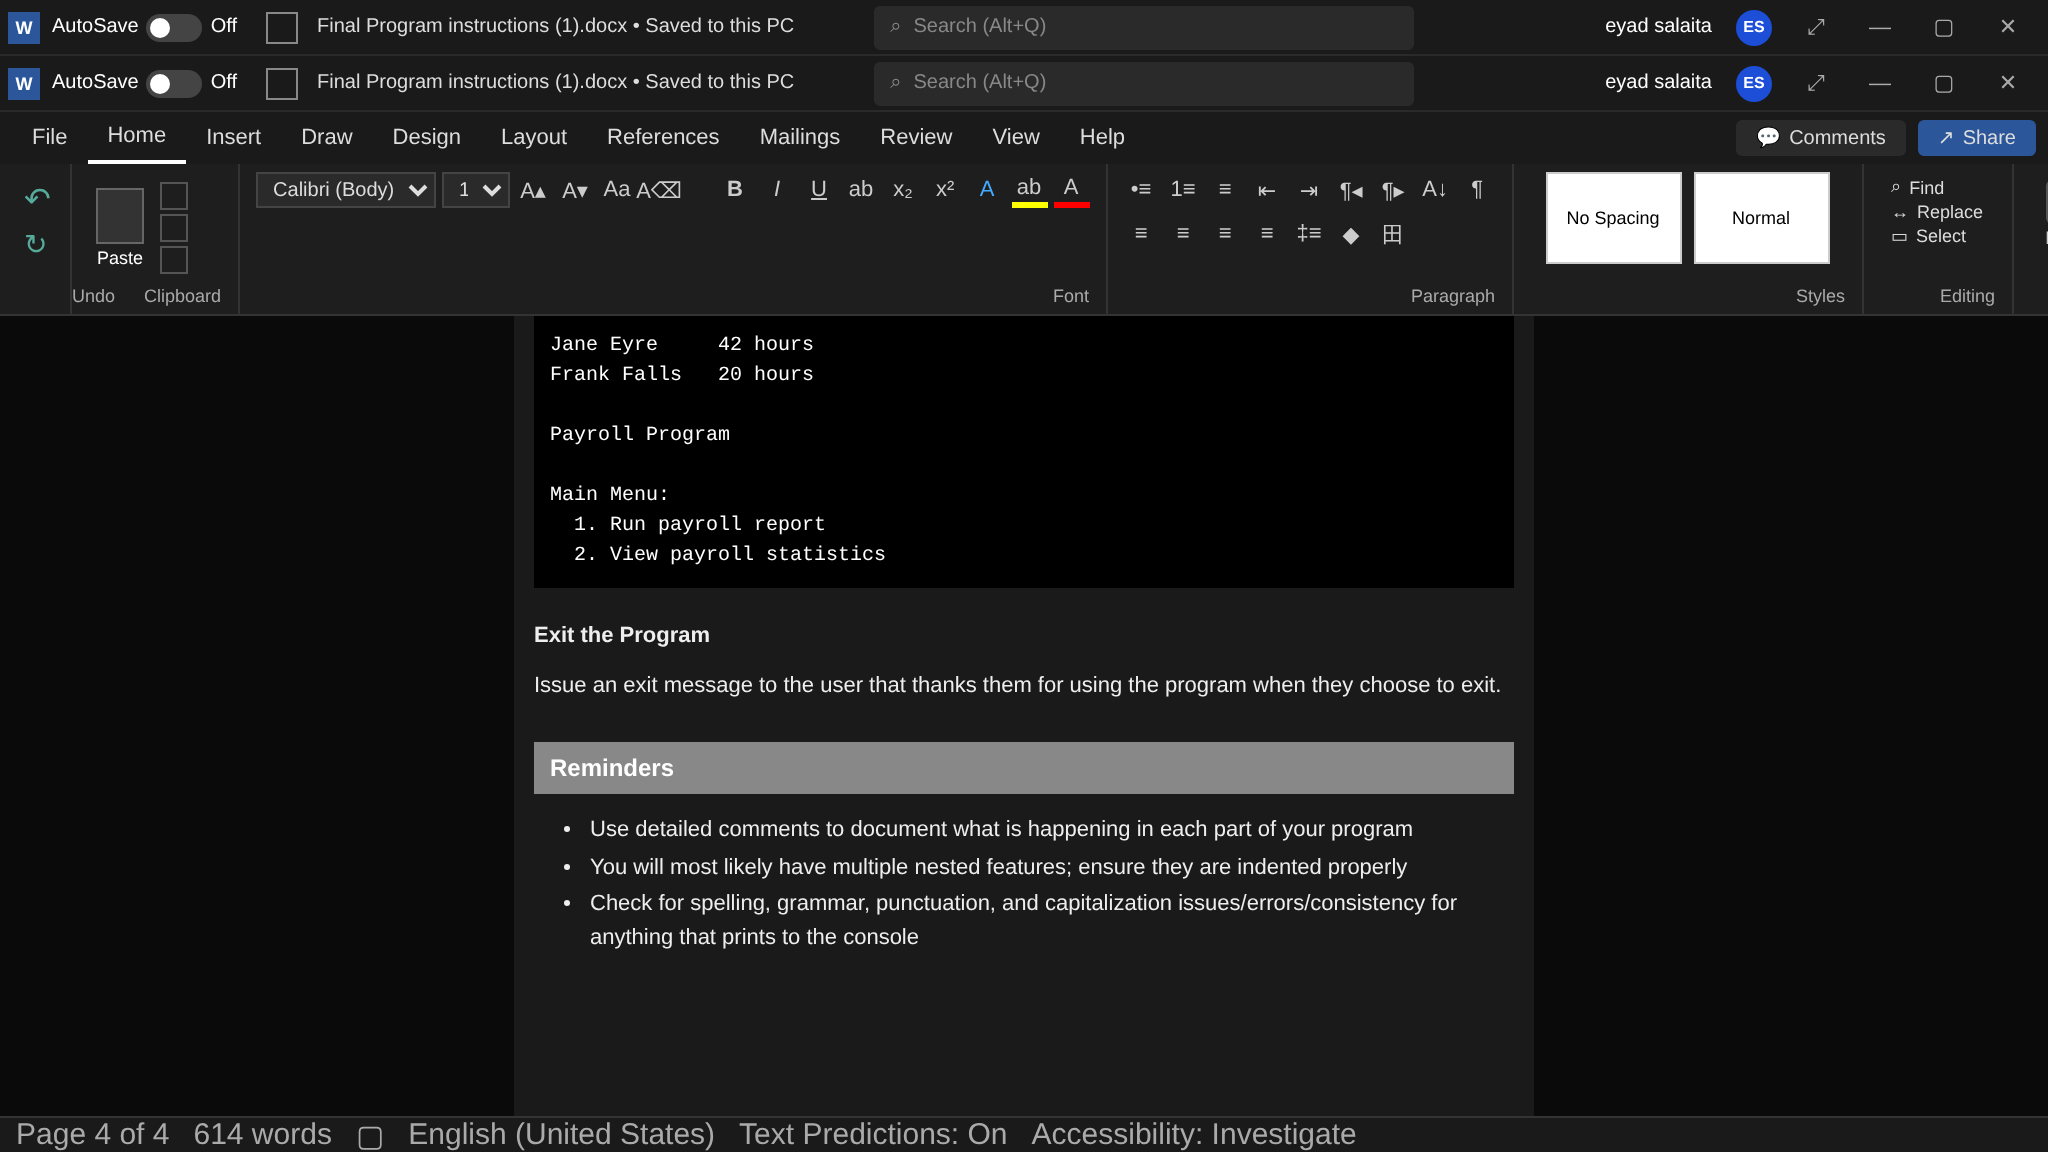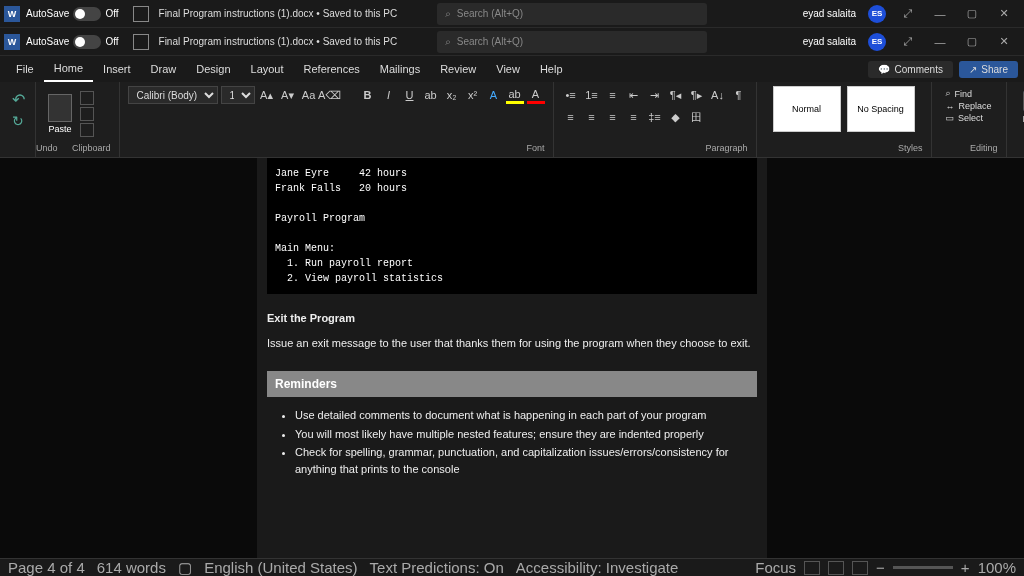--- a/index.html
+++ b/index.html
@@ -203,22 +203,22 @@
         <span class="fbtn">≡</span>
         <span class="fbtn">‡≡</span>
         <span class="fbtn">◆</span>
         <span class="fbtn">田</span>
       </div>
     </div>
     <div class="rgroup-label">Paragraph</div>
   </div>
   <div class="rgroup" style="flex:1">
     <div class="styles-box">
+      <div class="style-item">No Spacing</div>
       <div class="style-item">Normal</div>
-      <div class="style-item">No Spacing</div>
     </div>
     <div class="rgroup-label">Styles</div>
   </div>
   <div class="rgroup">
     <div class="edit-box">
       <div class="edit-item">
           <span>⌕</span>
           <span>Find</span>
         </div>
       <div class="edit-item">
@@ -277,23 +277,13 @@
   </div>
 </div>
 
 <div class="statusbar">
   <span class="status-item">Page 4 of 4</span>
   <span class="status-item">614 words</span>
   <span class="status-item">▢</span>
   <span class="status-item">English (United States)</span>
   <span class="status-item">Text Predictions: On</span>
   <span class="status-item">Accessibility: Investigate</span>
-  <div class="status-right">
-    <span>Focus</span>
-    <div class="view-btn"></div>
-    <div class="view-btn"></div>
-    <div class="view-btn"></div>
-    <span>−</span>
-    <div style="width:60px;height:3px;background:#555"></div>
-    <span>+</span>
-    <span>100%</span>
-  </div>
 </div>
 
 </body></html>

